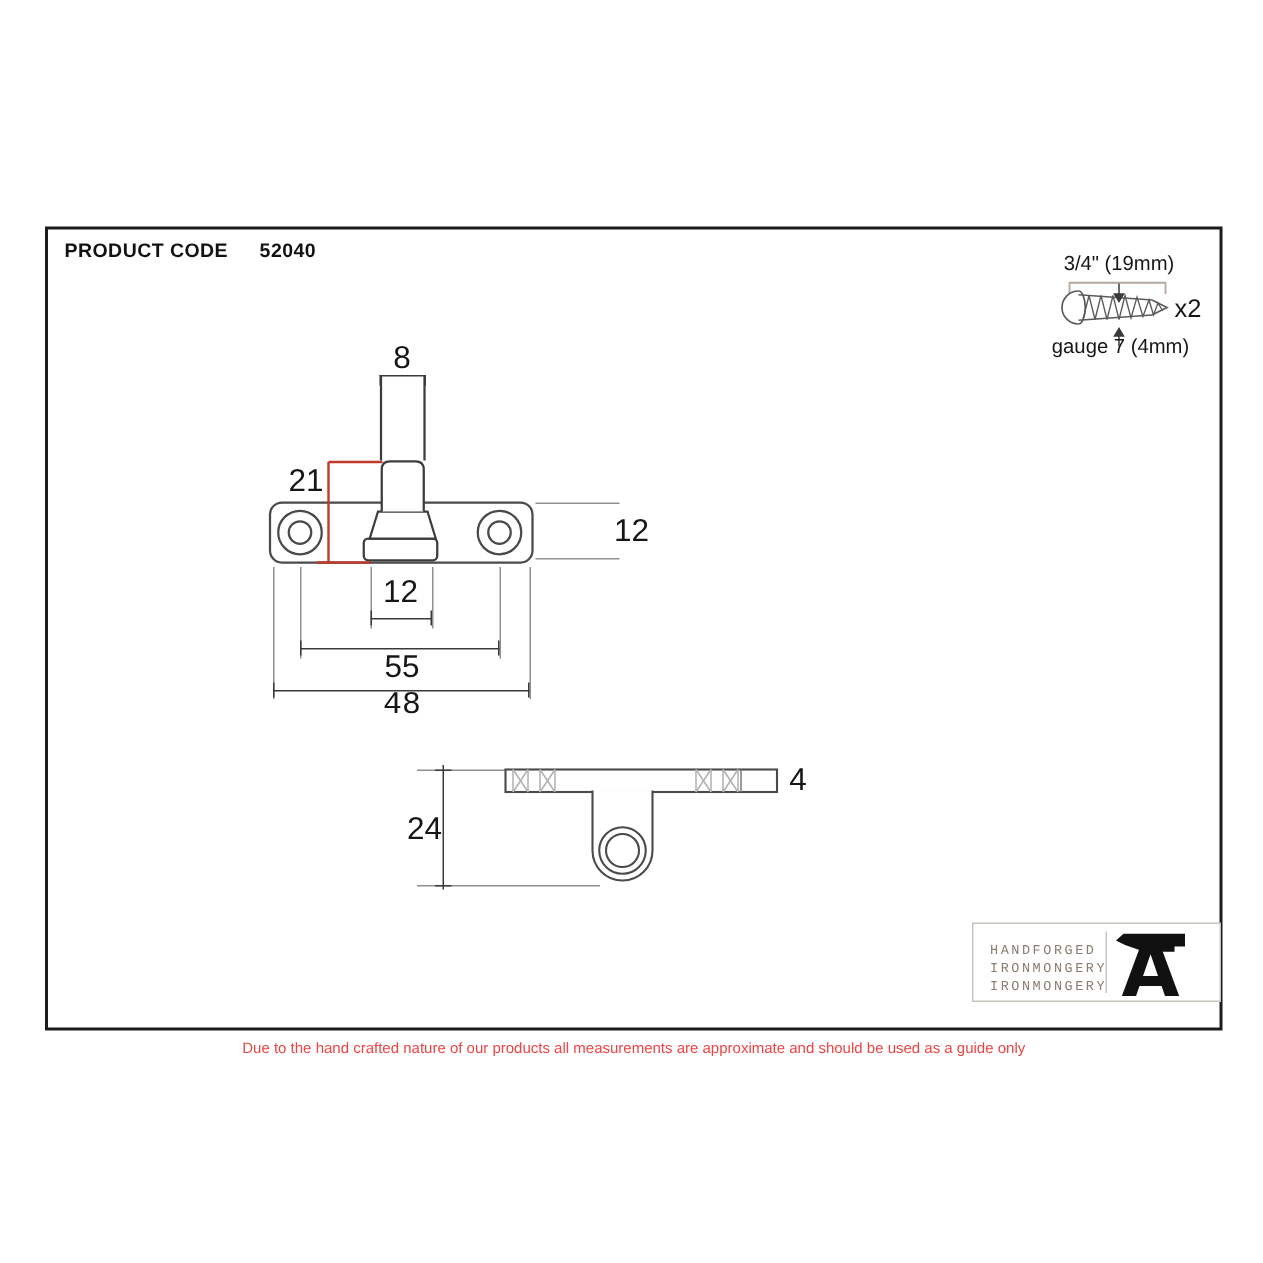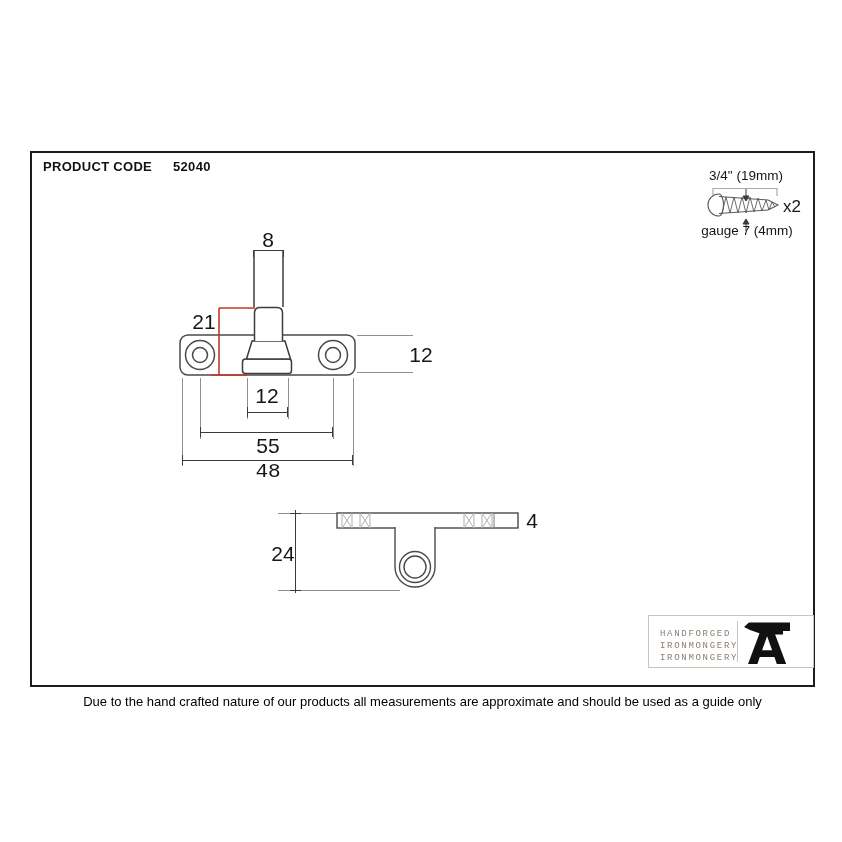--- a/index.html
+++ b/index.html
@@ -19,21 +19,21 @@
   .small-label {
     position:absolute; transform:translate(-50%,-50%); font-size:13.5px;
     color:#161616; white-space:nowrap; line-height:1;
   }
   .logo-text-line {
     position:absolute; left:660px; font-family:Liberation Mono, monospace;
     font-size:9px; letter-spacing:1.7px; color:#8a7e72; white-space:nowrap; line-height:1;
   }
   .disclaimer {
     position:absolute; left:31px; width:783px; top:694px; text-align:center;
-    font-size:13px; color:#000000; white-space:nowrap;
+    font-size:10px; color:#ef4444; white-space:nowrap;
   }
 </style>
 </head>
 <body>
 
 <svg class="artwork" width="842" height="842" viewBox="0 0 842 842">
 
   <rect x="31" y="152" width="783" height="534" fill="none" stroke="#1c1c1c" stroke-width="2"></rect>
 
   <g>

